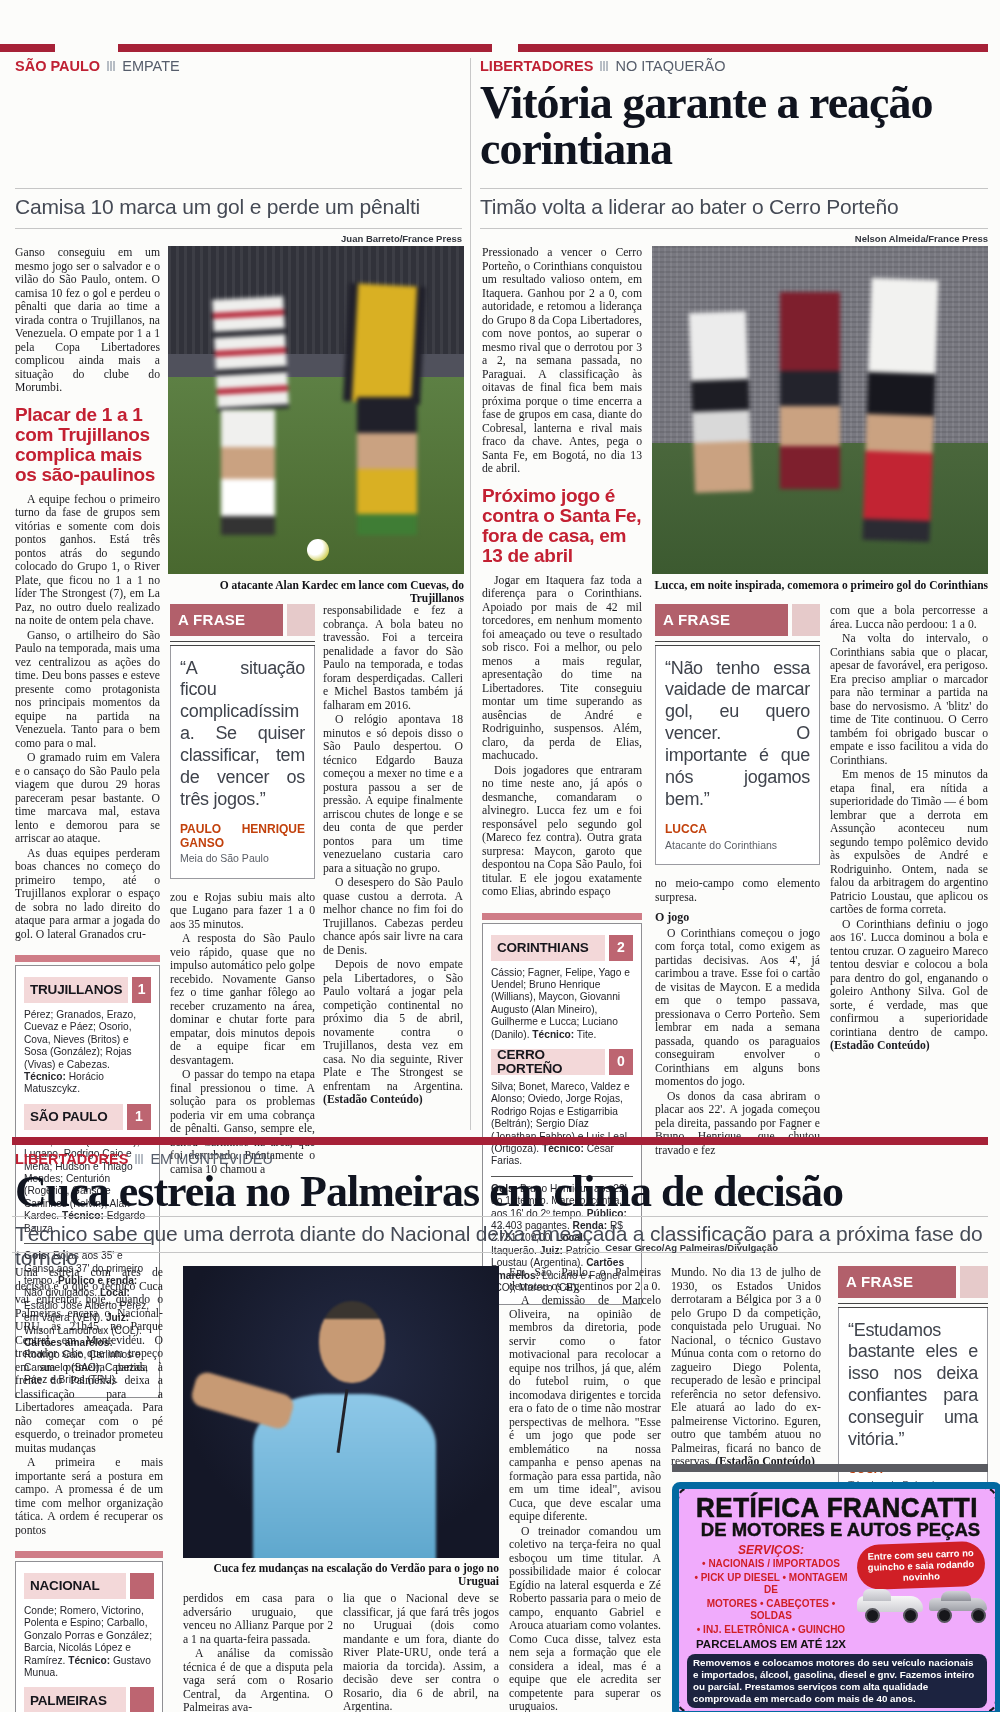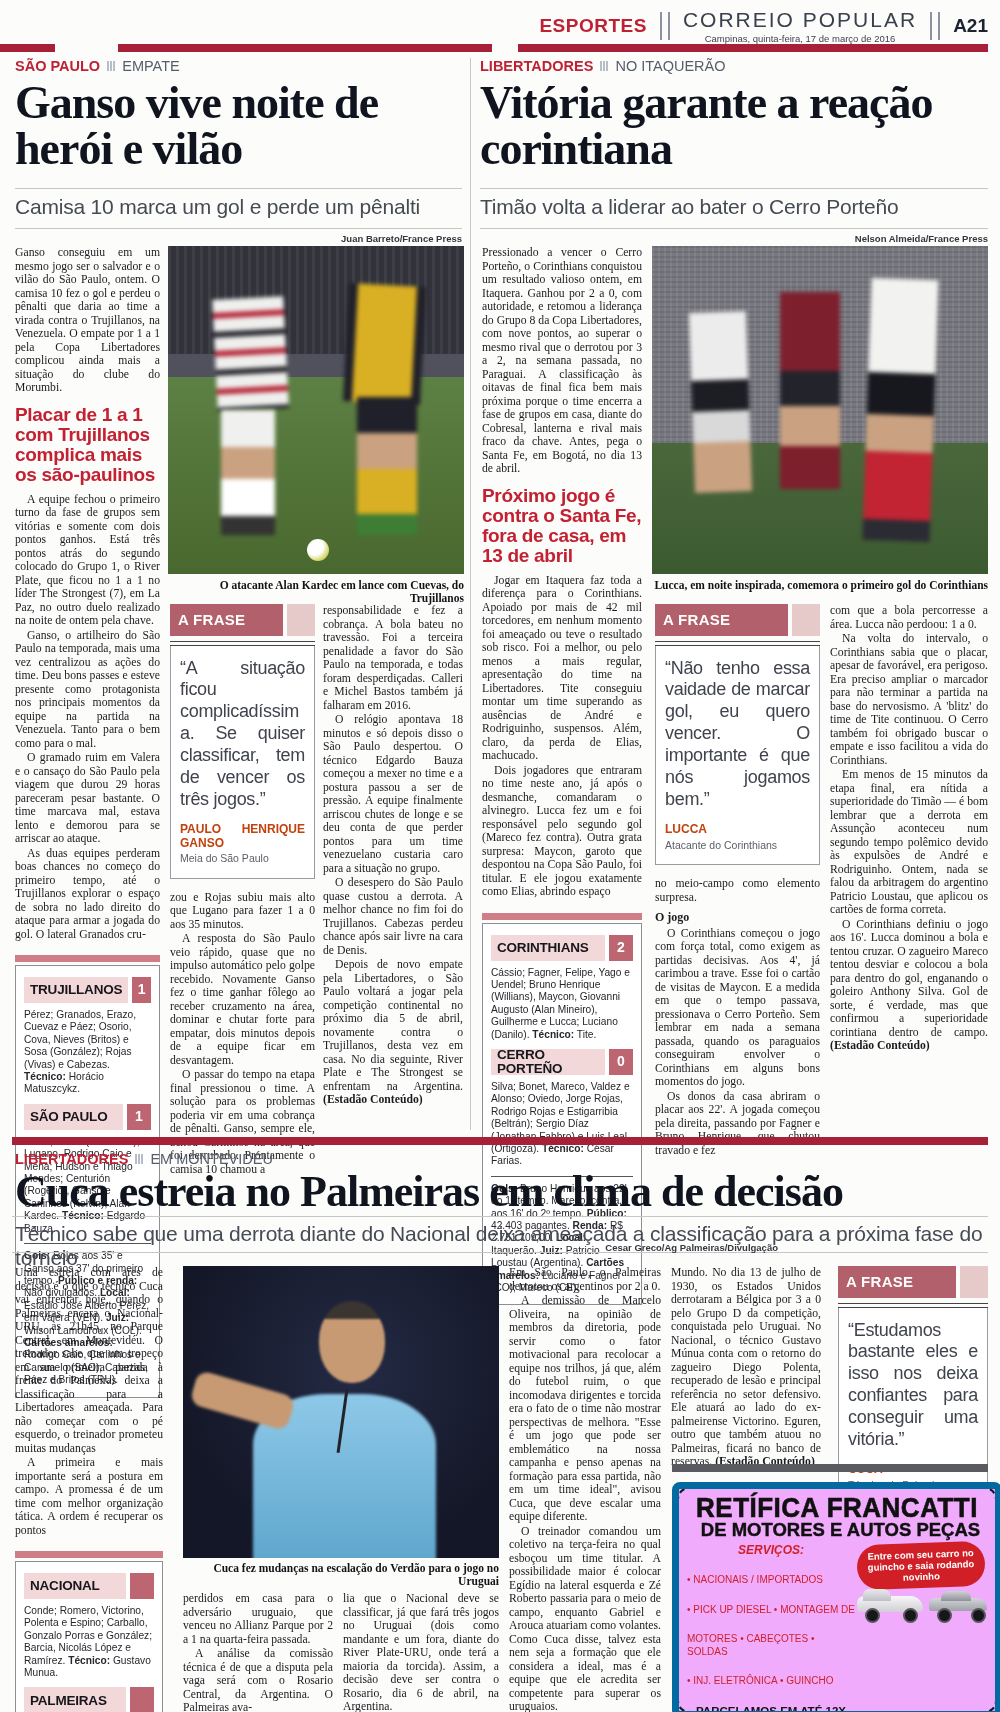--- a/index.html
+++ b/index.html
@@ -65,55 +65,44 @@
   .ad-sep{position:absolute;height:8px;background:#5a5b61;}
   .ad{position:absolute;background:#f0abfc;border:7px solid #0369a1;border-radius:8px;
       font-family:"Liberation Sans",sans-serif;overflow:hidden;}
   .ad::before{content:"";position:absolute;inset:-2px;border:2px dashed #17171b;border-radius:12px;pointer-events:none;}
   .ad-title{font-weight:700;font-size:26px;letter-spacing:.5px;color:#111;text-align:center;line-height:1;
             margin-top:5px;transform:scaleY(1.08);-webkit-text-stroke:.6px #111;}
   .ad-sub{font-weight:700;font-size:18.5px;color:#111;text-align:center;line-height:1.05;margin-left:7px;-webkit-text-stroke:.4px #111;}
   .ad-mid{display:flex;margin:4px 8px 0;}
   .ad-services{width:56%;}
   .ad-serv-label{color:#d01f26;font-weight:700;font-style:italic;font-size:12px;text-align:center;}
-  .ad-services p{margin:17px 0;color:#d01f26;font-weight:400;font-size:10px;line-height:12.5px;}
+  .ad-services p{margin:1px 0;color:#d01f26;font-weight:700;font-size:10px;line-height:12.5px;text-align:center;}
   .ad-parcel{color:#111;font-weight:700;font-size:11.5px;text-align:center;margin-top:2px;}
   .ad-right{width:44%;position:relative;}
   .ad-bubble{background:#d01f26;color:#fff;font-weight:700;font-size:9.5px;line-height:11px;text-align:center;
              border-radius:26px;padding:6px 8px;transform:rotate(-2deg);margin:0 2px;}
   .ad-band{margin:4px 8px 0;background:#1c2340;border-radius:8px;color:#fff;font-weight:700;font-size:9.8px;
            line-height:11.8px;text-align:left;padding:3px 6px;}
   .ad-line{white-space:nowrap;text-align:center;margin-top:2px;transform:scaleX(.96);transform-origin:center;}
   .car-body{position:absolute;border-radius:8px 14px 4px 4px;}
   .wheel{position:absolute;width:11px;height:11px;border-radius:50%;background:#17171b;border:2px solid #55555c;}
 </style>
 </head>
 <body>
 
 <div class="page">
 
-  <div class="masthead">
-    <span class="m-section">ESPORTES</span>
-    <span class="sep2"></span>
-    <div class="m-brand">
-      <div class="m-name">CORREIO POPULAR</div>
-      <div class="m-date">Campinas, quinta-feira, 17 de março de 2016</div>
-    </div>
-    <span class="sep2"></span>
-    <span class="m-page">A21</span>
-  </div>
   <div class="bar" style="left:0;top:44px;width:55px"></div>
   <div class="bar" style="left:118px;top:44px;width:374px"></div>
   <div class="bar" style="left:518px;top:44px;width:470px"></div>
   <div class="vdiv" style="left:470px;top:58px;height:1072px"></div>
 
   <div class="kicker" style="left:15px;top:58px">
     <span class="kick-tag">SÃO PAULO</span><span class="kick-sep">III</span><span class="kick-rest">EMPATE</span>
   </div>
-  <div class="headline" style="left:15px;top:80px;width:430px;font-size:46px">Ganso vive noite de herói e vilão</div>
   <div class="hr" style="left:15px;top:188px;width:447px"></div>
   <div class="deck" style="left:15px;top:195px;width:447px">Camisa 10 marca um gol e perde um pênalti</div>
   <div class="hr" style="left:15px;top:228px;width:447px"></div>
   <div class="credit" style="left:262px;top:233px;width:200px">Juan Barreto/France Press</div>
 
   <div class="photo" style="left:168px;top:246px;width:296px;height:328px">
     <div class="ph" style="left:0;top:0;right:0;height:40%;background:#31323a;"></div>
     <div class="ph" style="left:0;top:0;right:0;height:40%;background:repeating-linear-gradient(90deg,rgba(255,255,255,.06) 0 3px,transparent 3px 8px);"></div>
     <div class="ph" style="left:0;top:33%;right:0;height:7%;background:#50515c;"></div>
     <div class="ph" style="left:0;top:40%;right:0;bottom:0;background:linear-gradient(180deg,#5d8044,#49682f);"></div>

